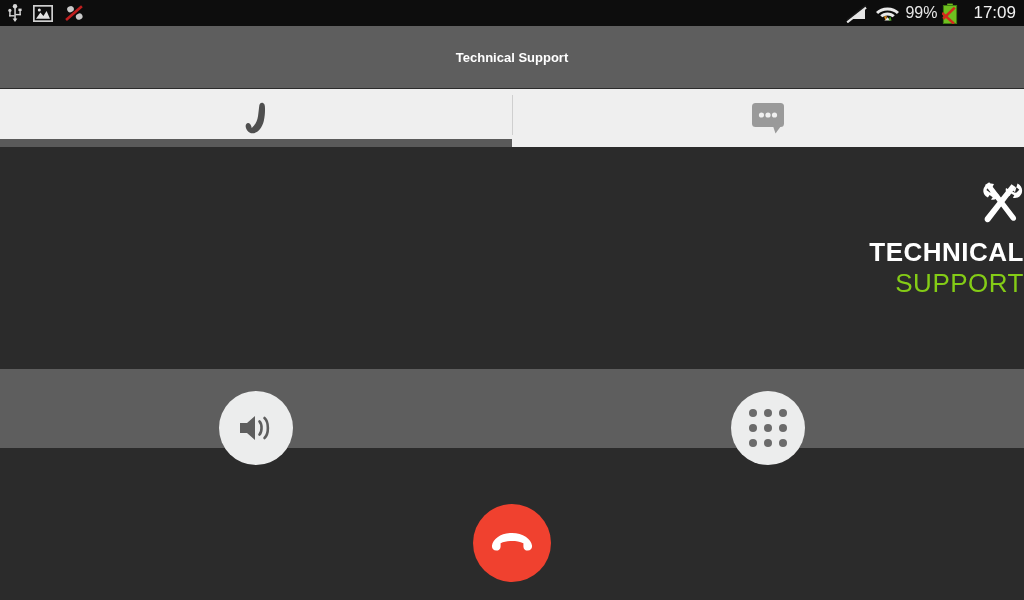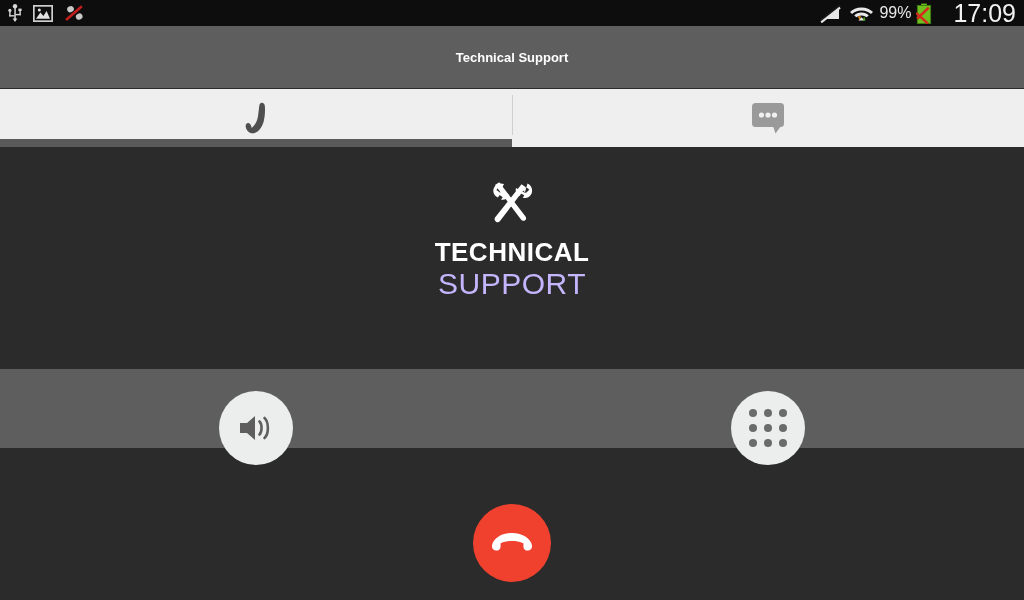--- a/index.html
+++ b/index.html
@@ -50,23 +50,23 @@
     justify-content: center;
     line-height: 0;
   }
   .battery-pct {
     color: #e8e8e8;
     font-size: 16px;
     letter-spacing: 0px;
   }
   .clock {
     color: #f2f2f2;
-    font-size: 25px;
+    font-size: 17px;
     letter-spacing: 0px;
-    margin-left: 16px;
+    margin-left: 10px;
   }
 
   
   .title-bar {
     height: 62px;
     background: #5e5e5e;
     display: flex;
     align-items: center;
     justify-content: center;
     flex: none;
@@ -118,39 +118,39 @@
     display: block;
   }
 
   
   .call-panel {
     background: #2b2b2b;
     flex: none;
     height: 222px;
     display: flex;
     flex-direction: column;
-    align-items: center;
+    align-items: flex-end;
     justify-content: flex-start;
     padding-top: 34px;
     box-sizing: border-box;
   }
   .brand-icon {
     line-height: 0;
     margin-bottom: 14px;
   }
   .brand-name-1 {
     color: #ffffff;
     font-size: 26px;
     font-weight: bold;
     letter-spacing: 0.5px;
     line-height: 31px;
   }
   .brand-name-2 {
-    color: #c4b5fd;
-    font-size: 30px;
+    color: #84cc16;
+    font-size: 26px;
     font-weight: normal;
     letter-spacing: 0.5px;
     line-height: 31px;
   }
   .call-status {
     color: #f0f0f0;
     font-size: 21px;
     font-weight: normal;
     margin-top: 29px;
   }

